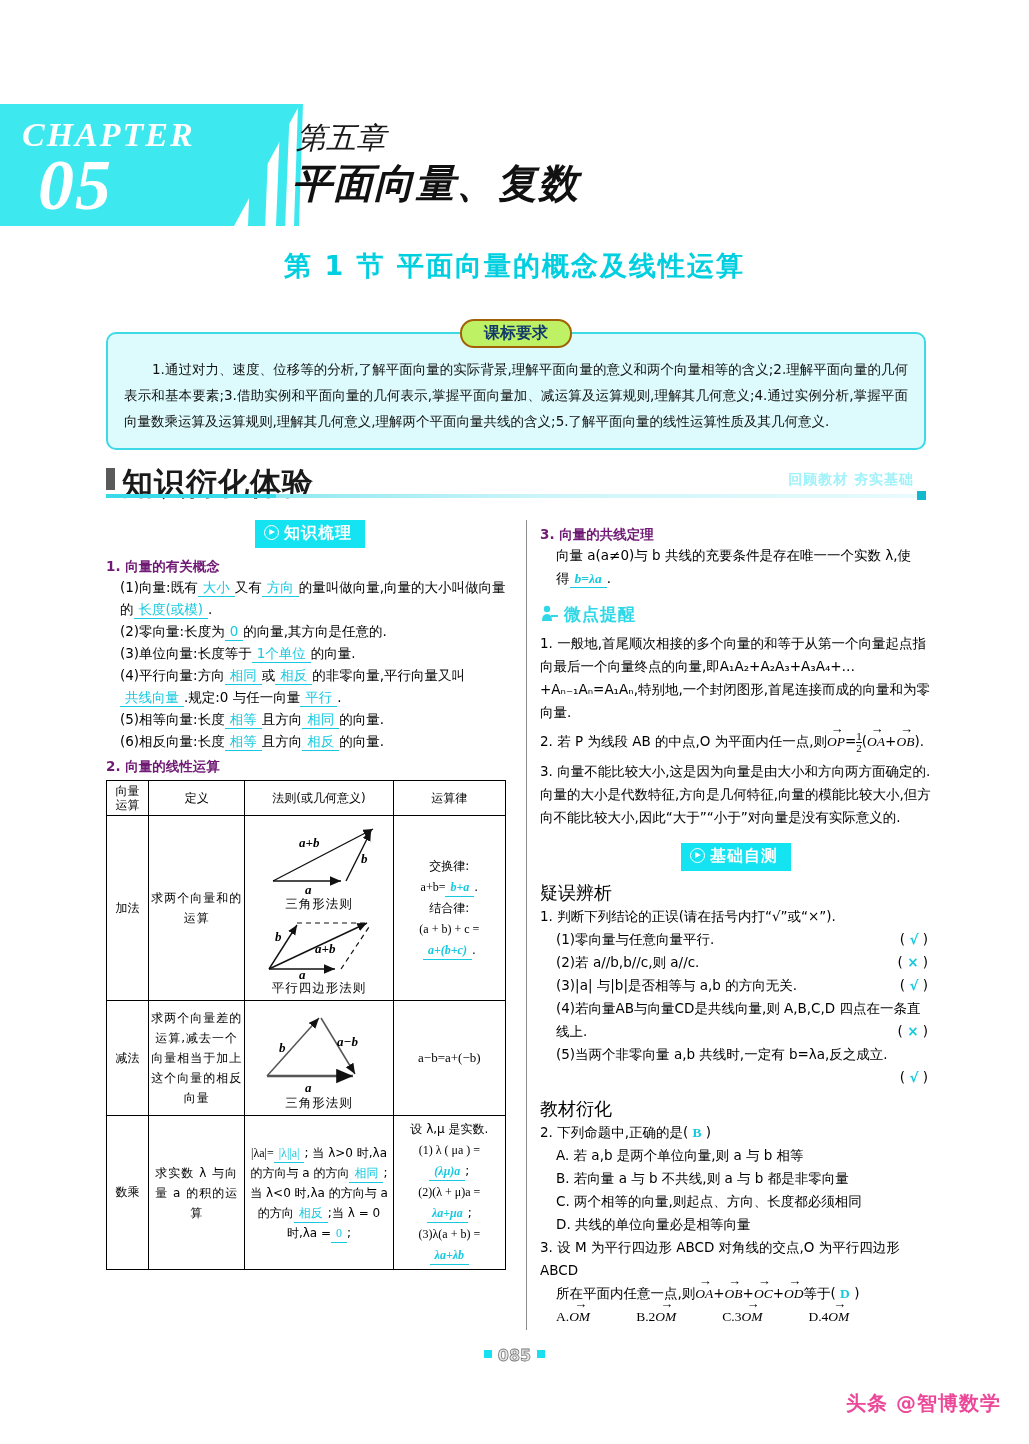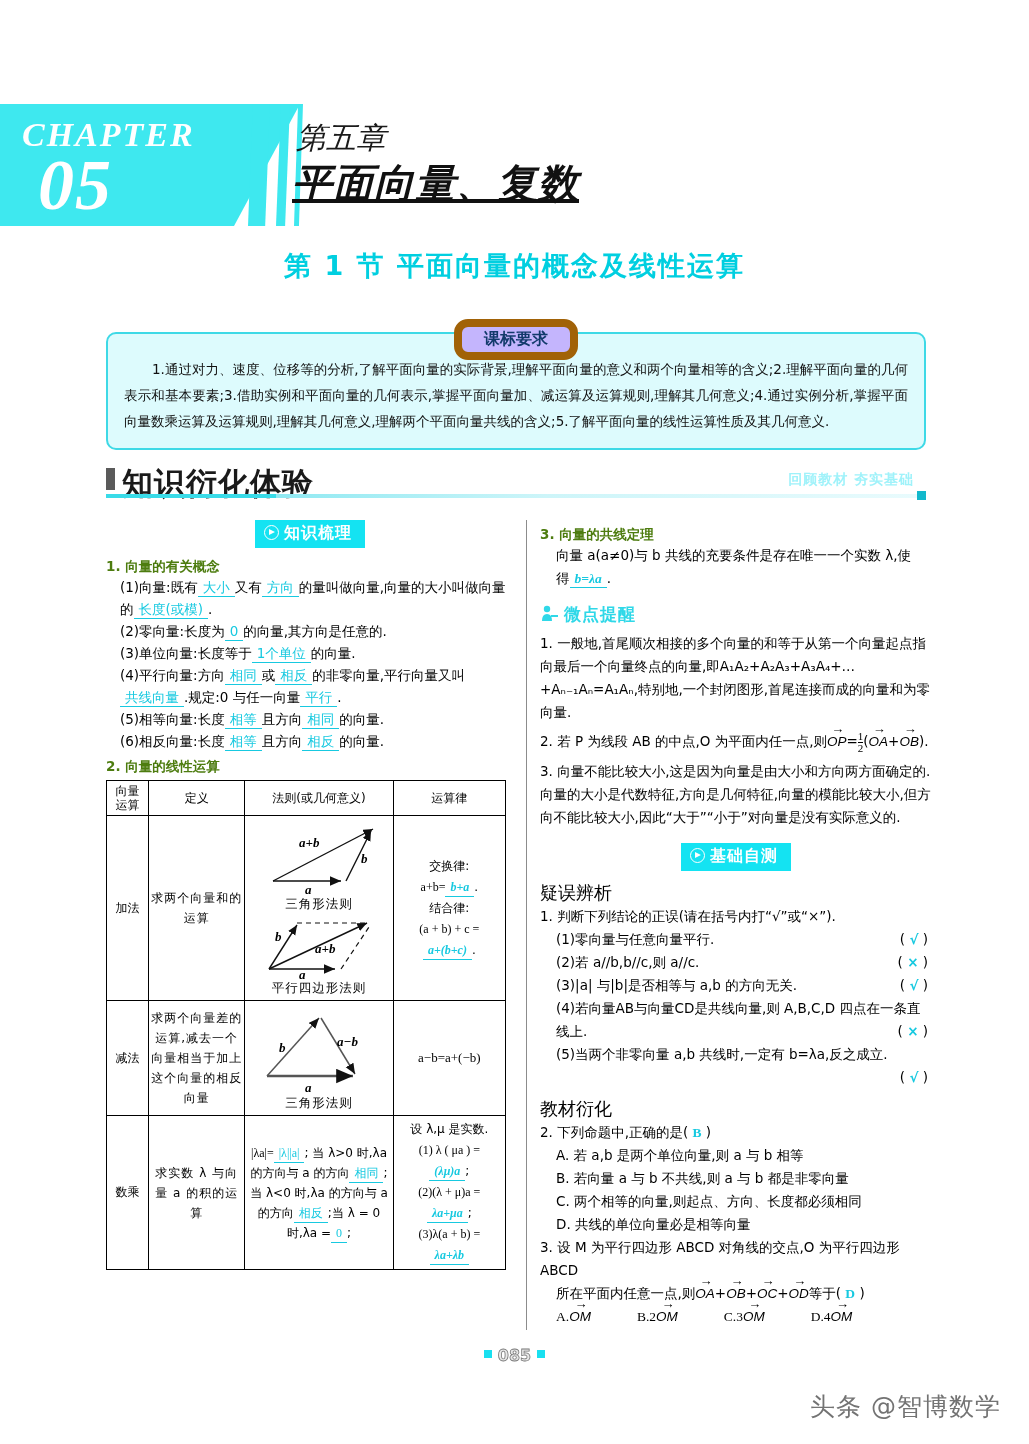--- a/index.html
+++ b/index.html
@@ -42,40 +42,40 @@
   .ch-sub {
     position:absolute; left:296px; top:14px;
     font-family:"DejaVu Sans", sans-serif;
     font-size:30px; color:#1a1a1a; font-weight:500;
     font-style:italic;
   }
   .ch-title {
     position:absolute; left:292px; top:52px;
     font-family:"DejaVu Sans", sans-serif;
     font-size:40px; font-weight:700; color:#111;
-    font-style:italic; letter-spacing:1px;text-decoration:underline;
+    font-style:italic; letter-spacing:1px;
   }
 
   
   .sec-title {
     position:absolute; left:0; top:248px; width:1029px; text-align:center;
     font-family:"DejaVu Sans", sans-serif;
     font-size:27px; font-weight:700; color:#00cfe0;
     letter-spacing:2px;
   }
 
   
   .req-wrap { position:absolute; left:106px; top:332px; width:820px; }
   .req-box {
     border:2px solid #3ed9e6; border-radius:10px;
     background:#ddfbfd; padding:22px 16px 14px 16px;
   }
   .req-tab {
     position:absolute; left:50%; top:-13px; transform:translateX(-50%);
-    background:#c4b5fd; border:8px solid #a16207; border-radius:14px;
+    background:#bef264; border:2px solid #a16207; border-radius:14px;
     padding:2px 22px;
     font-family:"DejaVu Sans", sans-serif;
     font-size:16px; font-weight:700; color:#123a6b; white-space:nowrap;
   }
   .req-text {
     font-family:"DejaVu Sans", sans-serif;
     font-size:13.5px; line-height:26px; color:#111; text-indent:28px;
     text-align:justify;
   }
 
@@ -112,21 +112,21 @@
   }
   .badge .tri {
     display:inline-block; width:15px; height:15px; border-radius:50%;
     border:1.6px solid #fff; position:relative; top:2px; margin-right:5px;
   }
   .badge .tri::after {
     content:""; position:absolute; left:4px; top:3px;
     border-left:6px solid #fff; border-top:3.5px solid transparent; border-bottom:3.5px solid transparent;
   }
   .badge-center { text-align:center; margin-bottom:10px; }
-  .num-head { font-size:13.5px; font-weight:700; color:#4d7c0f; margin-top:6px; font-family:"DejaVu Sans", sans-serif; }
+  .num-head { font-size:13.5px; font-weight:700; color:#701a75; margin-top:6px; font-family:"DejaVu Sans", sans-serif; }
   .item { font-size:13.5px; line-height:22px; color:#000; font-family:"DejaVu Sans", sans-serif; padding-left:14px; }
   .fill {
     color:#17c9e0; border-bottom:1px solid #17c9e0; padding:0 5px; display:inline-block;
     line-height:17px;
   }
   .mathv { font-family:"Liberation Serif", serif; font-style:italic; font-weight:700; }
   .mathn { font-family:"Liberation Serif", serif; }
 
   
   table.vt { border-collapse:collapse; width:400px; margin-top:4px; table-layout:fixed; }
@@ -149,35 +149,35 @@
     font-family:"DejaVu Sans", sans-serif; font-size:17px; font-weight:700;
     color:#2fd8e8; letter-spacing:1px; margin:12px 0 6px 0;
   }
   .tip-icon {
     display:inline-block; width:20px; height:18px; position:relative; top:3px; margin-right:4px;
   }
   .ans { color:#17c9e0; font-weight:700; }
   .ansbox { color:#17c9e0; }
   .lbl { font-family:"DejaVu Sans", sans-serif; font-size:18px; margin-top:8px; }
 
-  .vecb { position:relative; display:inline-block; font-family:Liberation Sans, sans-serif; font-style:italic;text-align:center; }
+  .vecb { position:relative; display:inline-block; font-family:Liberation Serif, serif; font-style:italic;text-align:center; }
   .vecb::before {
     content:"\2192"; position:absolute; left:0; right:0; top:-13px;
     font-size:13px; font-style:normal; text-align:center; letter-spacing:-2px;
   }
 
   
   .footer { position:absolute; left:0; top:1346px; width:1029px; text-align:center; }
   .fsq { display:inline-block; width:8px; height:8px; background:#19e0f0; position:relative; top:-3px; }
   .pnum { font-family:"DejaVu Sans", sans-serif; font-size:16px; font-weight:700; color:#e8e8e8; margin:0 6px;
           -webkit-text-stroke:0.8px #777; }
   .watermark {
     position:absolute; right:28px; top:1390px;
-    font-family:"DejaVu Sans", sans-serif; font-size:25px; font-weight:400;
-    color:#737373; letter-spacing:1px;
+    font-family:"DejaVu Sans", sans-serif; font-size:20px; font-weight:700;
+    color:#ec4899; letter-spacing:1px;
   }
 </style>
 </head>
 <body>
 
 <div class="page">
 
   <div class="banner">
     <div class="banner-bg"></div>
     <div class="banner-stripe s1"></div>

